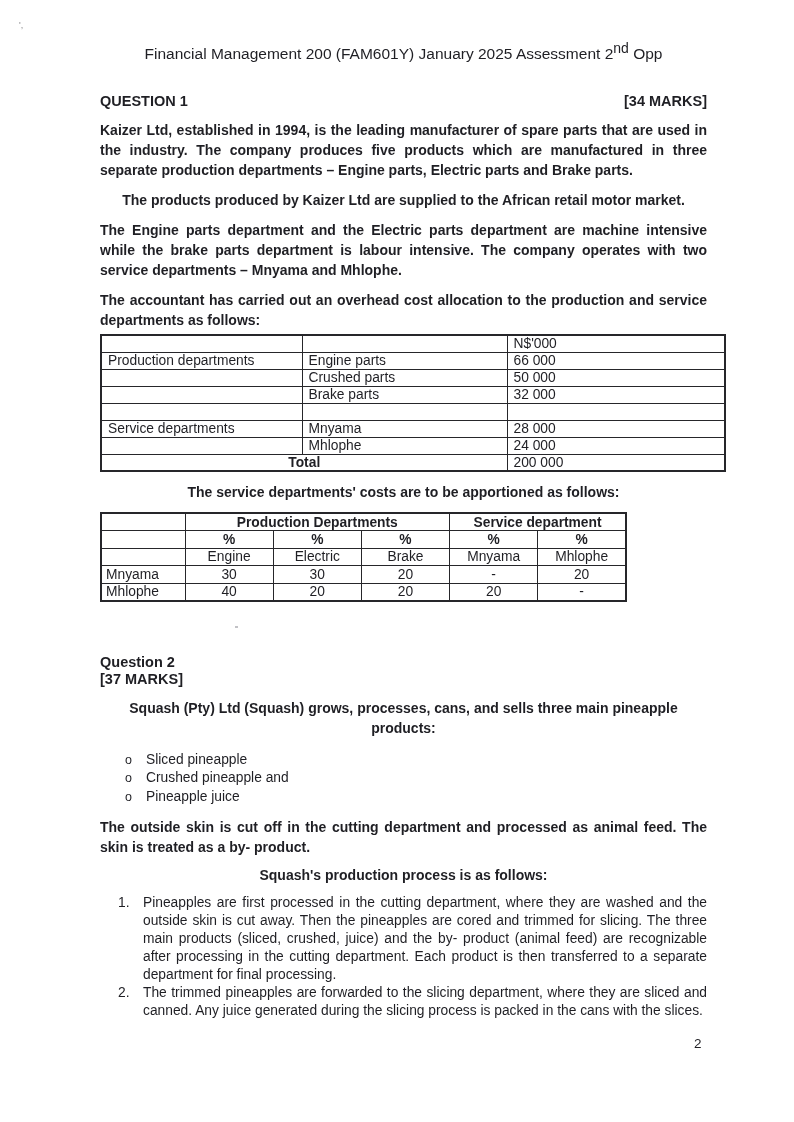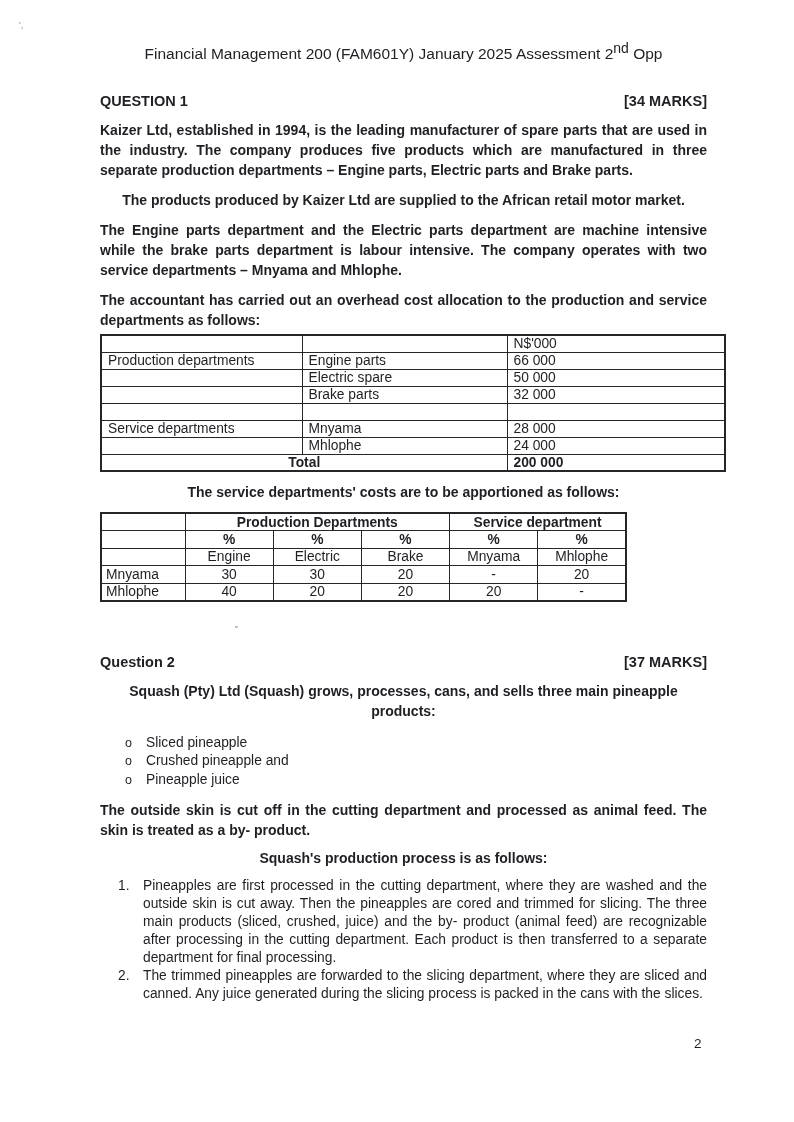--- a/index.html
+++ b/index.html
@@ -24,21 +24,21 @@
   .title sup { font-size: 14px; vertical-align: super; line-height: 0; }
 
   .qrow {
     display: flex;
     justify-content: space-between;
     font-weight: bold;
     font-size: 14.5px;
     line-height: 17px;
   }
   .q1row { margin-top: 30px; }
-  .q2row { margin-top: 52px; }
+  .q2row { margin-top: 52px; flex-direction: column; }
 
   p.body {
     margin: 10px 0 0 0;
     font-size: 14px;
     line-height: 20px;
     text-align: justify;
     font-weight: bold;
   }
   p.single { text-align: center; }
   .gap-top { margin-top: 26px; }
@@ -57,21 +57,21 @@
     padding: 0 6px;
     font-size: 13.8px;
     line-height: 15px;
     overflow: hidden;
     white-space: nowrap;
   }
   table.t1 .c1 { width: 201px; }
   table.t1 .c2 { width: 205px; }
   table.t1 .c3 { width: 218px; }
   table.t1 .total-label { text-align: center; font-weight: bold; }
-  table.t1 .total-value { font-weight: bold; margin-top: 26px; }
+  table.t1 .total-value { font-weight: normal; margin-top: 26px; }
 
   
   table.t2 {
     border-collapse: collapse;
     table-layout: fixed;
     width: 527px;
     margin-top: 10px;
     border: 2px solid #26262a;
   }
   table.t2 td {
@@ -166,21 +166,21 @@
         <td class="c2"></td>
         <td class="c3">N$'000</td>
       </tr>
       <tr>
         <td>Production departments</td>
         <td>Engine parts</td>
         <td>66 000</td>
       </tr>
       <tr>
         <td></td>
-        <td>Electric spare</td>
+        <td>Crushed parts</td>
         <td>50 000</td>
       </tr>
       <tr>
         <td></td>
         <td>Brake parts</td>
         <td>32 000</td>
       </tr>
       <tr>
         <td></td>
         <td></td>

